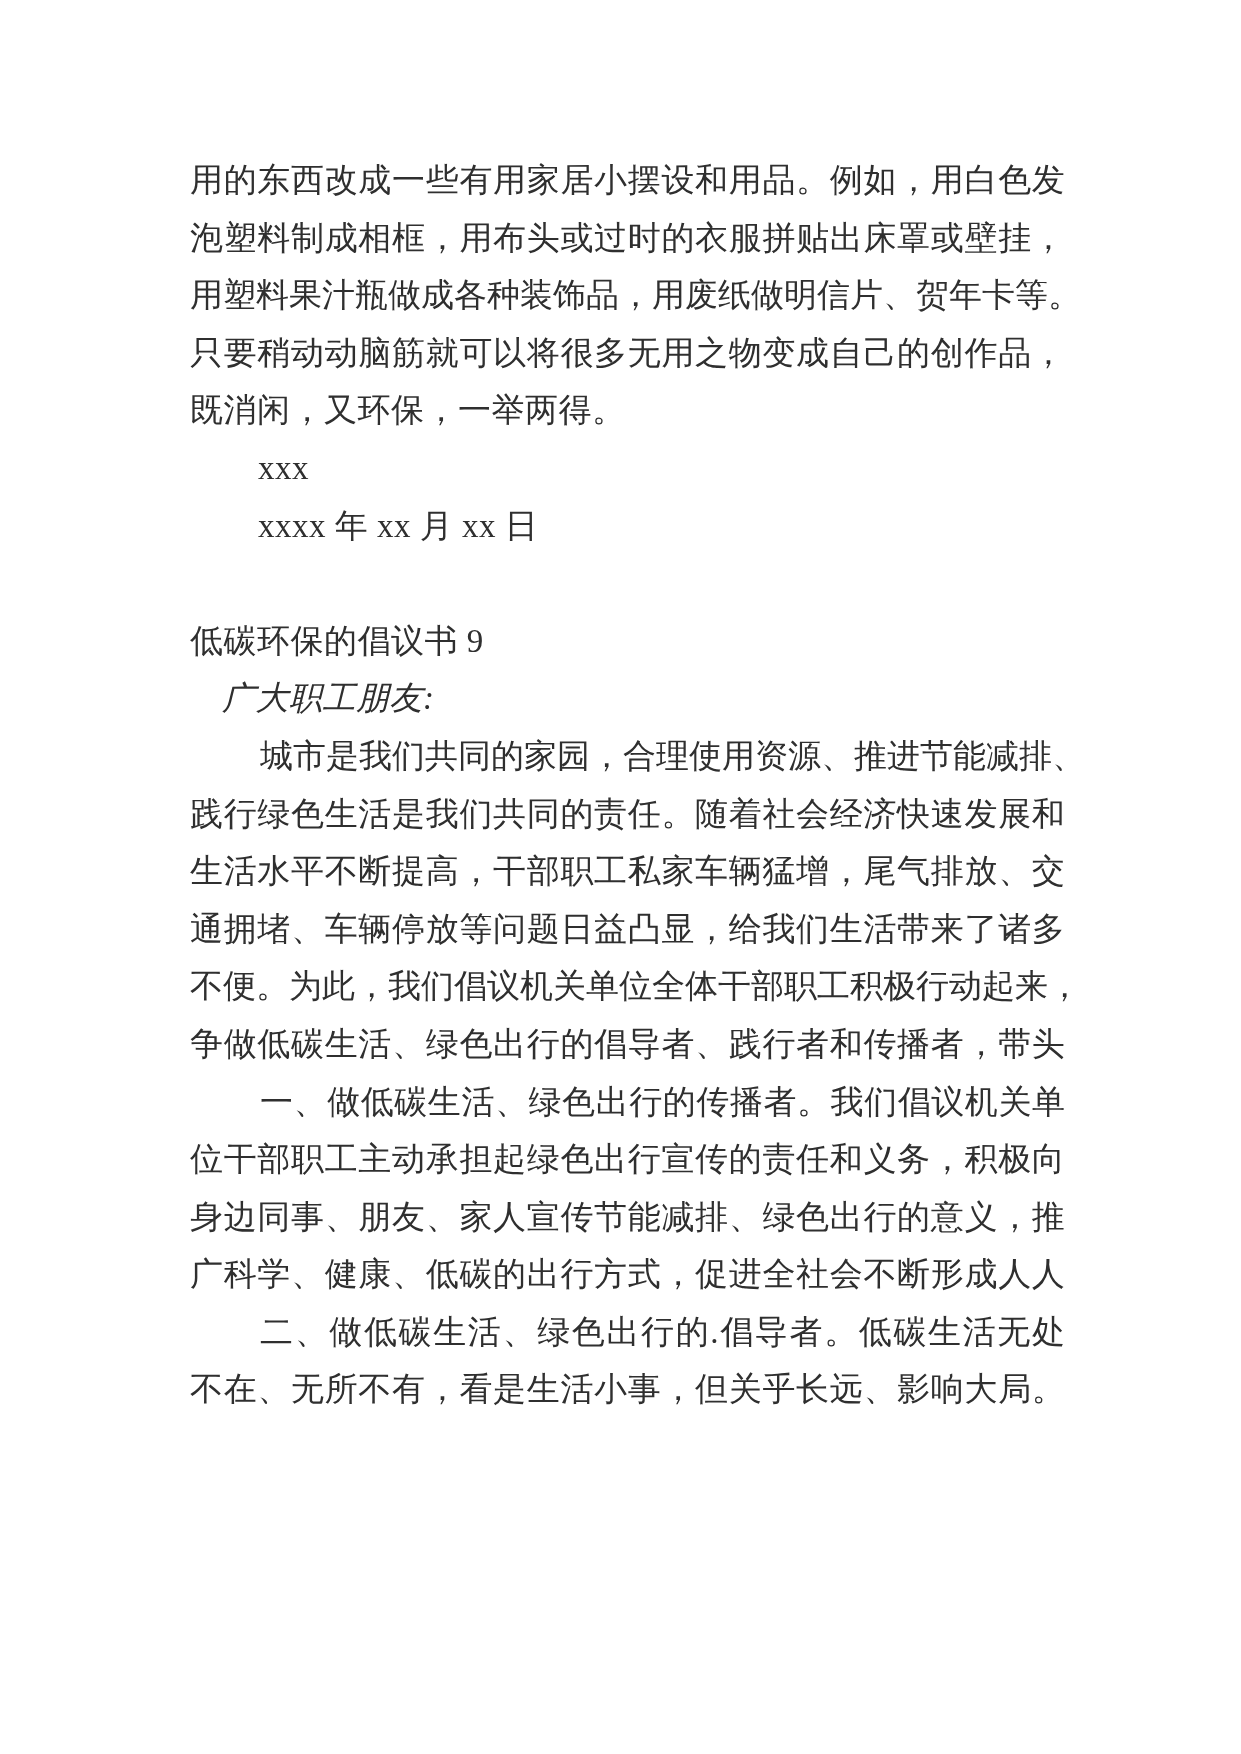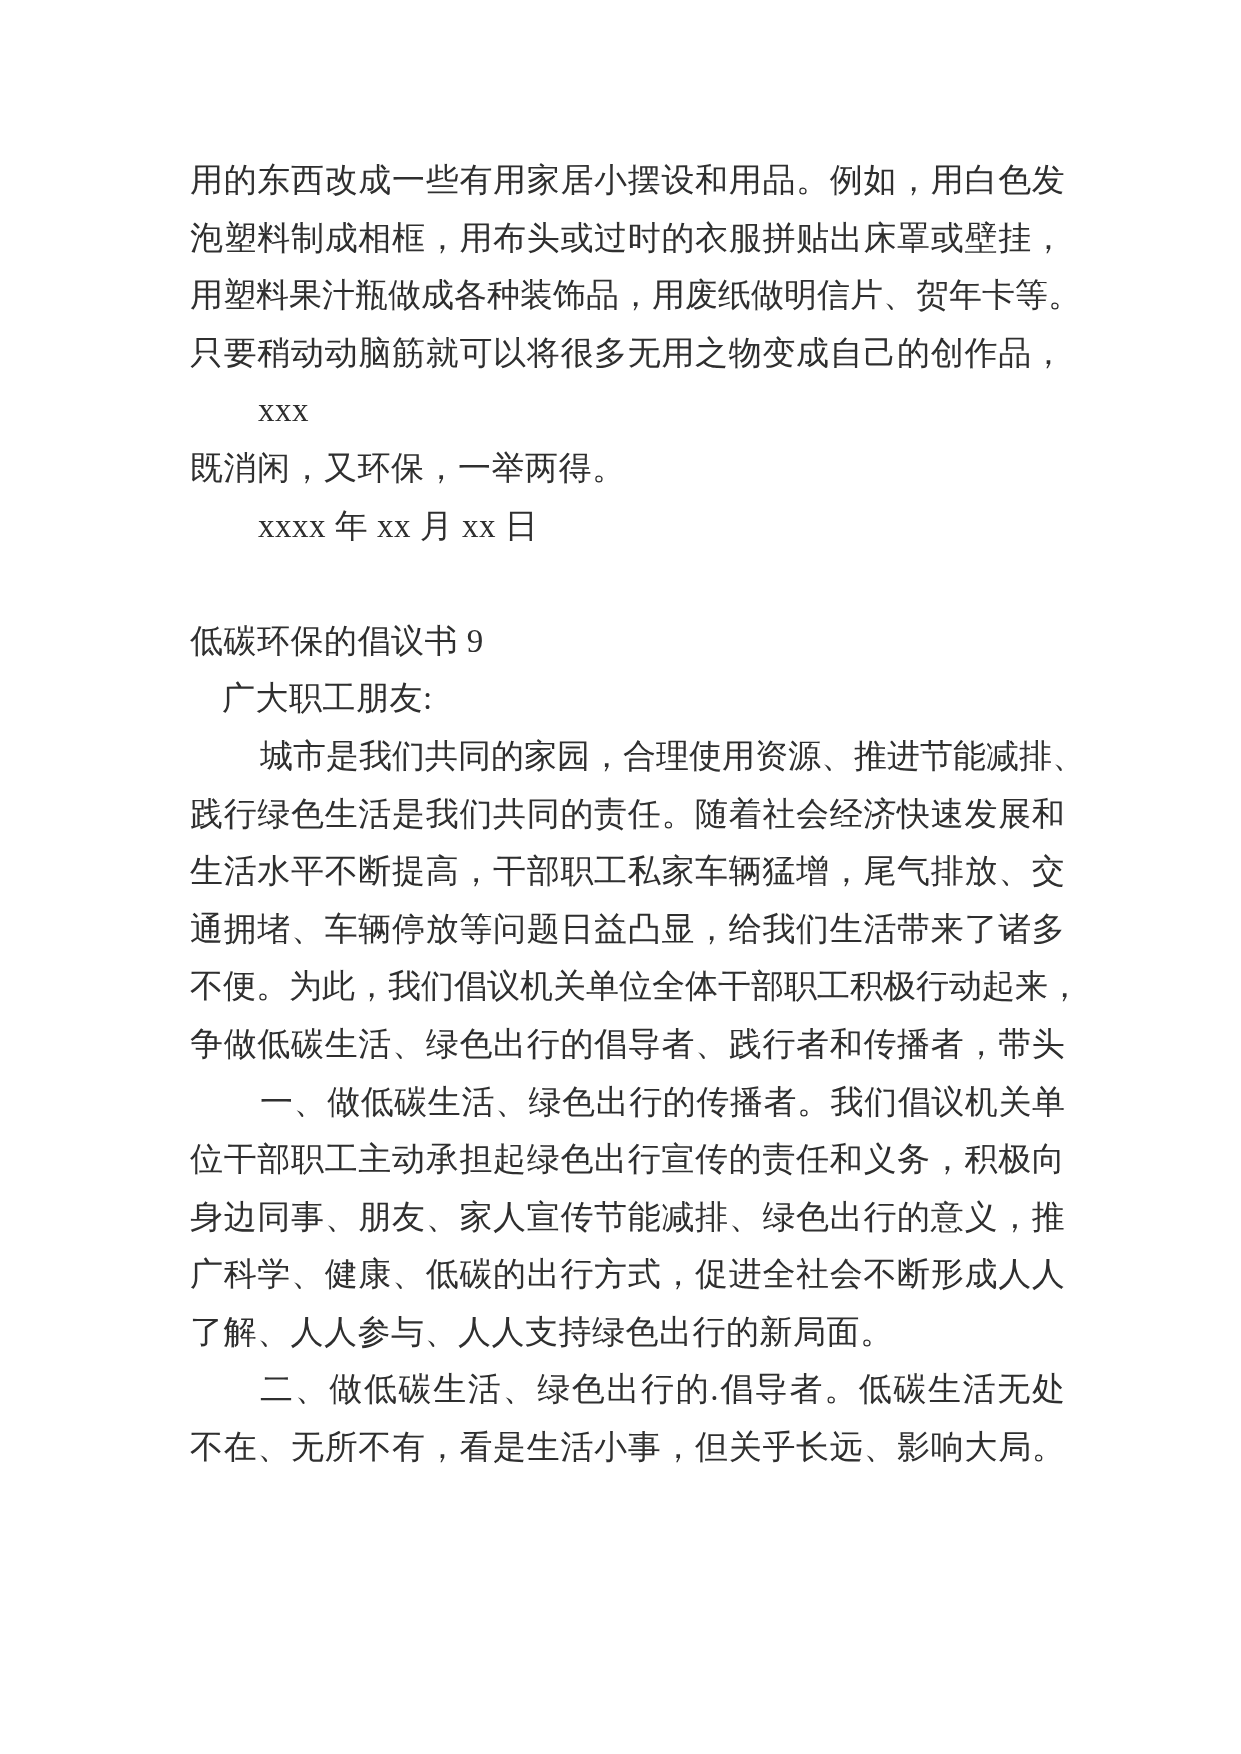--- a/index.html
+++ b/index.html
@@ -30,21 +30,21 @@
   .just {
     display: flex;
     justify-content: space-between;
     align-items: baseline;
     white-space: normal;
     letter-spacing: 0;
   }
   .just span { line-height: 57.6px; }
   .ind2 { padding-left: 70px; }   
   .sig  { padding-left: 68px; }   
-  .sal  { padding-left: 32px; }   
+  .sal  { padding-left: 32px; font-style: italic; }   
   .blank { }
 </style>
 </head>
 <body>
 
 <div class="page">
   <div class="doc">
 
     <div class="ln just">
         <span>用</span>
@@ -152,23 +152,23 @@
         <span>变</span>
         <span>成</span>
         <span>自</span>
         <span>己</span>
         <span>的</span>
         <span>创</span>
         <span>作</span>
         <span>品</span>
         <span>，</span>
       </div>
+    <div class="ln">既消闲，又环保，一举两得。</div>
+
     <div class="ln sig">xxx</div>
-
-    <div class="ln">既消闲，又环保，一举两得。</div>
     <div class="ln sig">xxxx 年 xx 月 xx 日</div>
 
     <div class="ln blank"></div>
 
     <div class="ln">低碳环保的倡议书 9</div>
     <div class="ln sal">广大职工朋友:</div>
 
     <div class="ln just ind2">
         <span>城</span>
         <span>市</span>
@@ -441,21 +441,20 @@
         <span>全</span>
         <span>社</span>
         <span>会</span>
         <span>不</span>
         <span>断</span>
         <span>形</span>
         <span>成</span>
         <span>人</span>
         <span>人</span>
       </div>
-    <div class="ln">了解、人人参与、人人支持绿色出行的新局面。</div>
 
     <div class="ln just ind2">
         <span>二</span>
         <span>、</span>
         <span>做</span>
         <span>低</span>
         <span>碳</span>
         <span>生</span>
         <span>活</span>
         <span>、</span>

